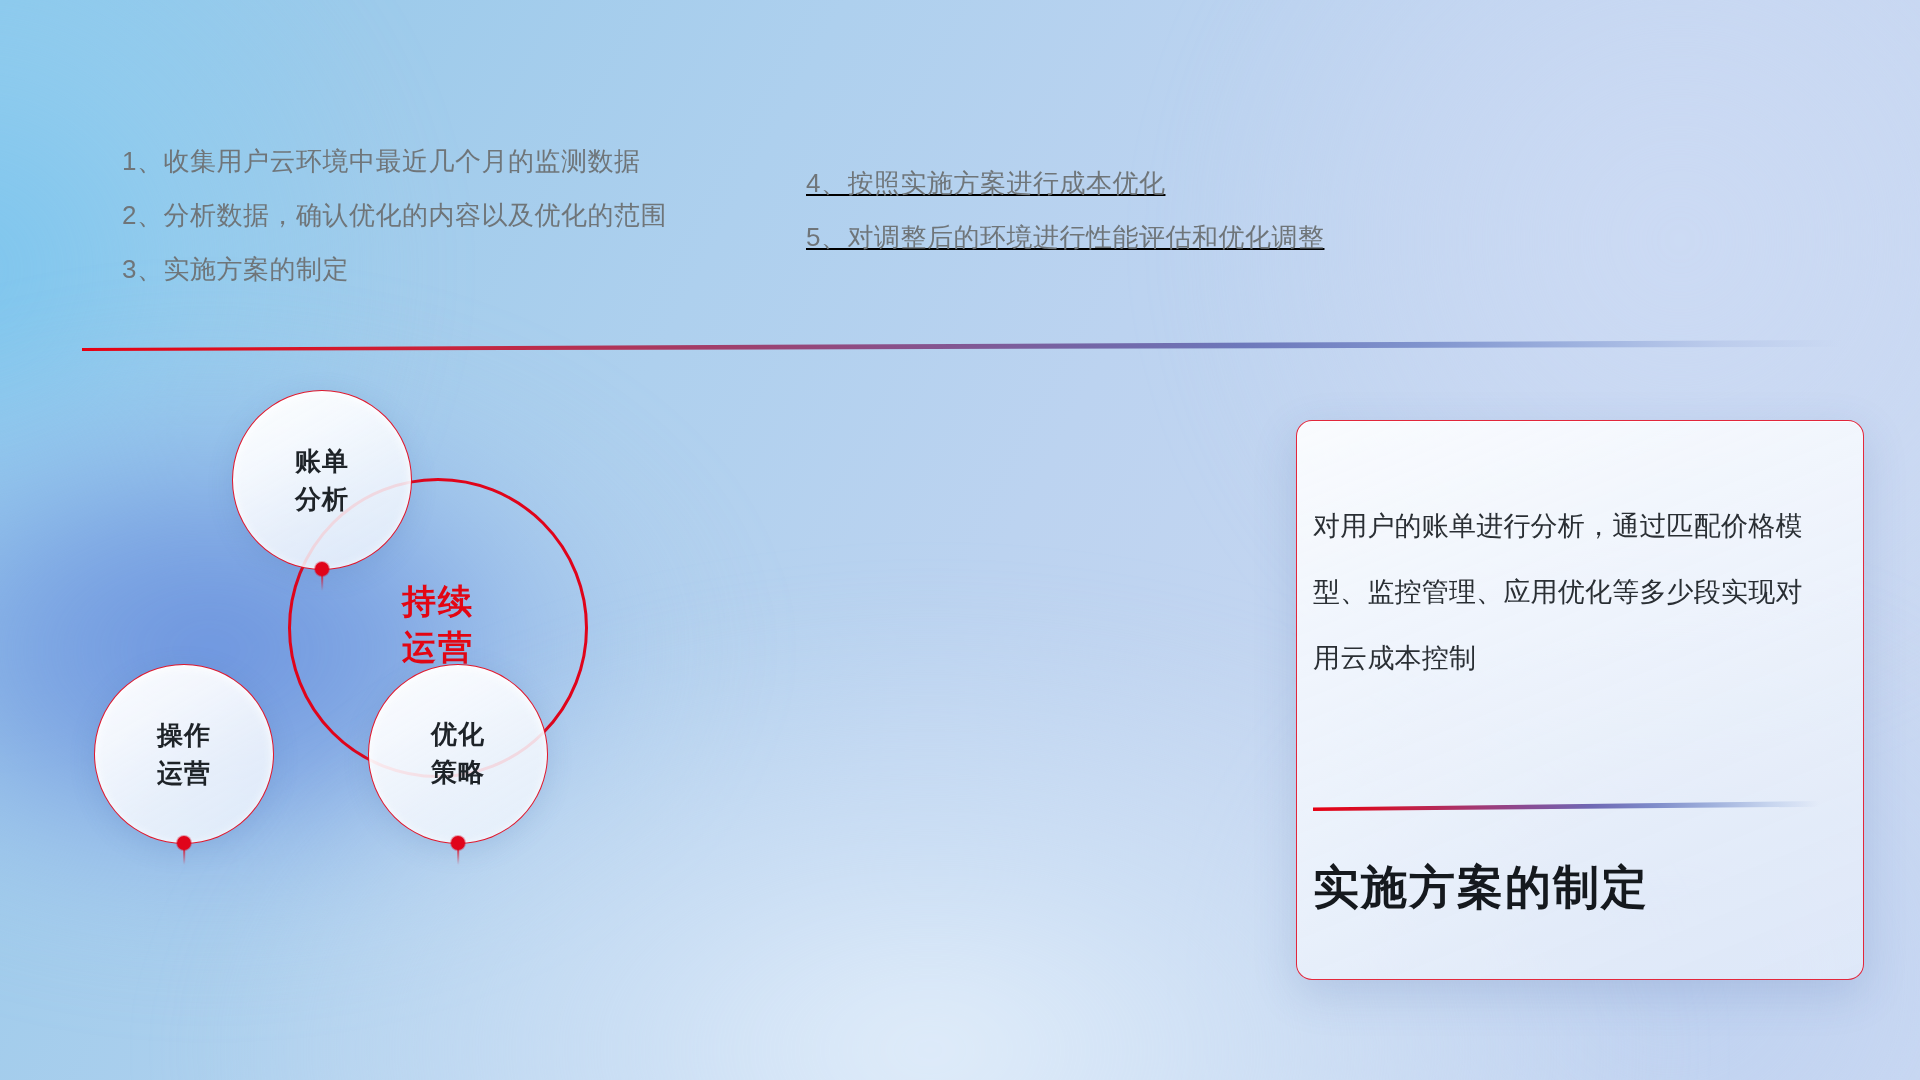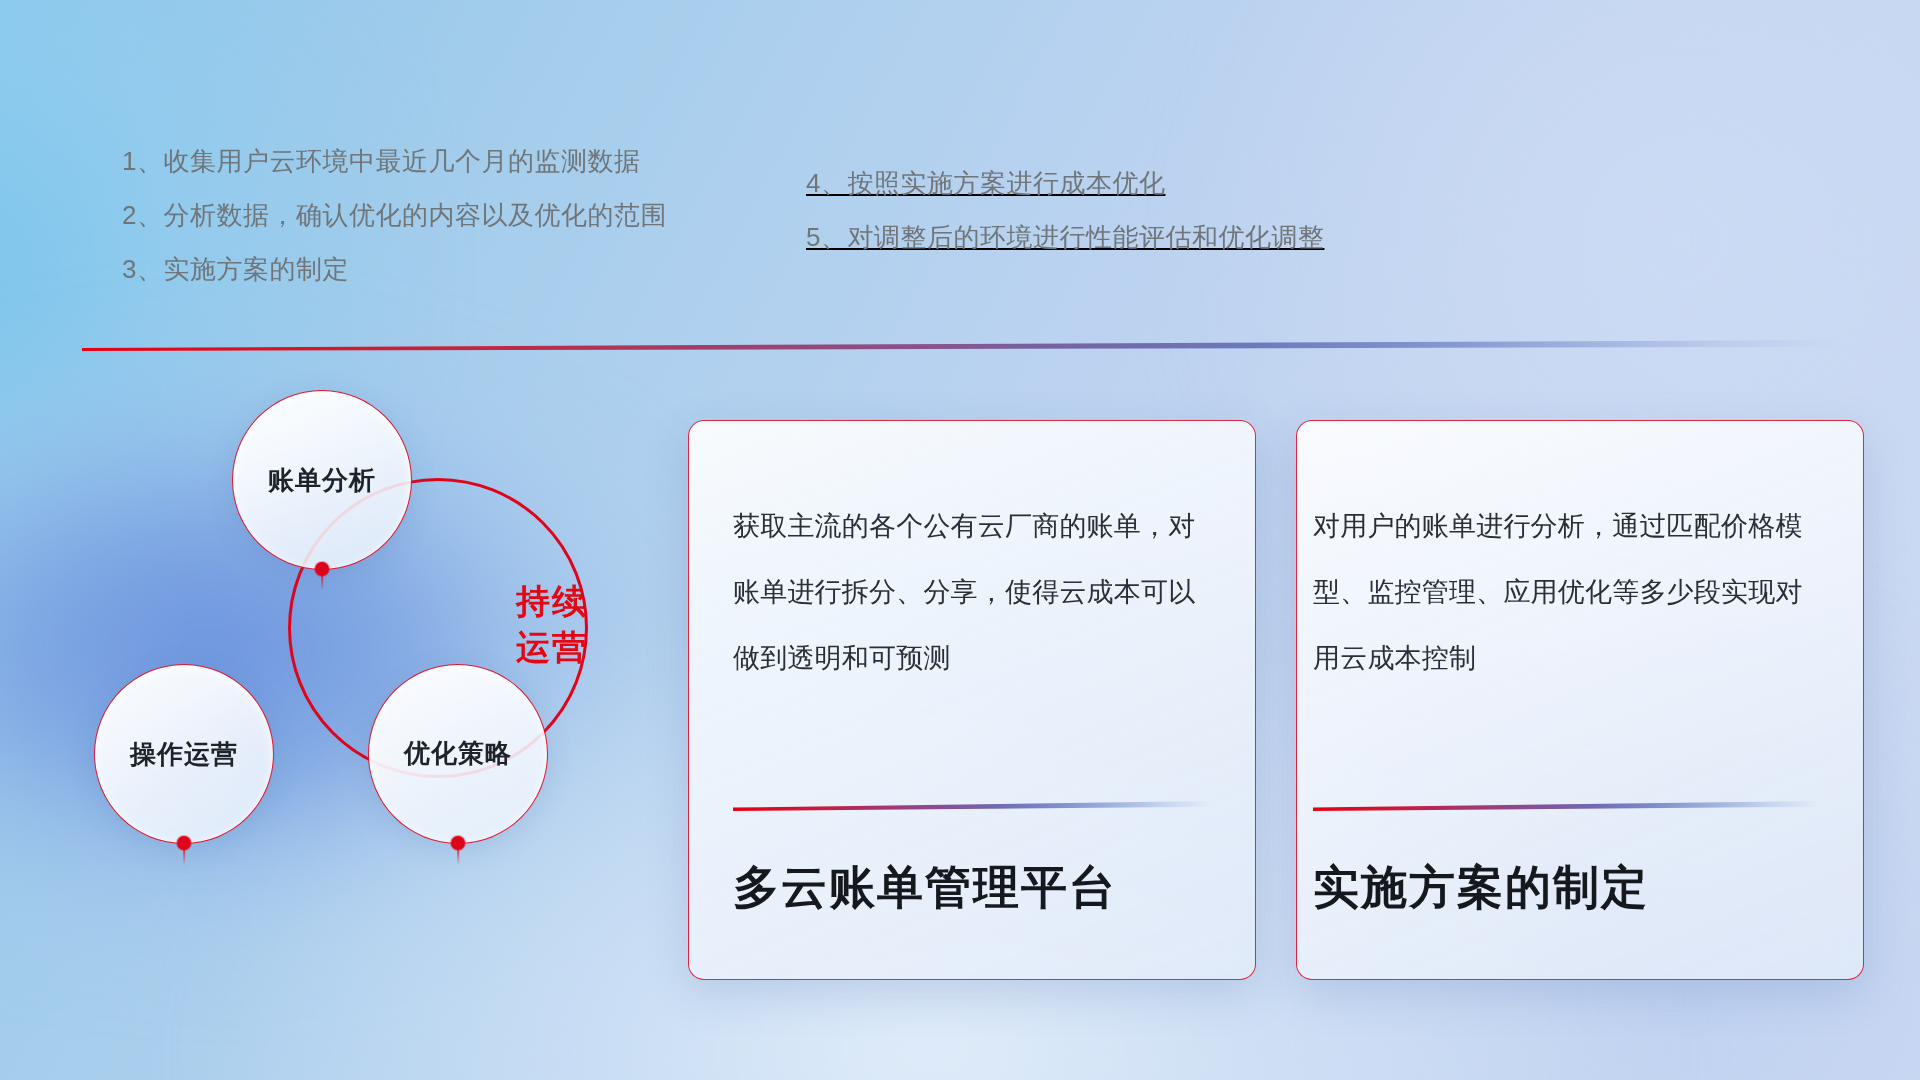--- a/index.html
+++ b/index.html
@@ -110,21 +110,21 @@
     border:1.6px solid rgba(224,4,26,0.92);
     background:
       linear-gradient(150deg,
         rgba(255,255,255,0.97) 0%,
         rgba(252,253,255,0.93) 30%,
         rgba(243,247,253,0.88) 62%,
         rgba(234,242,252,0.84) 100%);
     box-shadow:
       0 6px 26px rgba(74,110,170,0.17),
       inset 0 2px 10px rgba(255,255,255,0.95);
-    display:flex; flex-direction:row;
+    display:flex; flex-direction:column;
     align-items:center; justify-content:center;
   }
   .bubble-top    { left:136px; top:-2px;   width:180px; height:180px; }
   .bubble-left   { left:-2px;  top:272px;  width:180px; height:180px; }
   .bubble-right  { left:272px; top:272px;  width:180px; height:180px;font-family:Liberation Serif, serif; }
   .bubble span {
     font-size:26px; font-weight:700; color:#1e2328;
     line-height:38px; letter-spacing:1px;
   }
   .dot {
@@ -135,21 +135,21 @@
   .dot::after {
     content:""; position:absolute; left:50%; top:13px;
     width:1.6px; height:16px; transform:translateX(-50%);
     background:linear-gradient(180deg, rgba(224,4,26,0.80), rgba(224,4,26,0));
   }
   .dot-top   { left:219px; top:170px; }
   .dot-left  { left:81px;  top:444px; }
   .dot-right { left:355px; top:444px; }
   .venn-center {
     position:absolute; left:192px; top:186px; width:300px;
-    text-align:right;
+    text-align:center;
     font-size:34px; font-weight:700; color:#e30613;
     line-height:46px; letter-spacing:2px;
   }
 
   
   .card {
     position:absolute; top:384px; width:568px; height:560px;
     border-radius:16px;
     border:1.4px solid rgba(224,4,26,0.85);
     background:
@@ -249,27 +249,20 @@
     <div class="bubble bubble-right">
       <span>优化</span>
       <span>策略</span>
     </div>
 
     <div class="dot dot-top"></div>
     <div class="dot dot-left"></div>
     <div class="dot dot-right"></div>
   </div>
 
-  <div class="card card-a">
-    <div class="card-body">获取主流的各个公有云厂商的账单，对账单进行拆分、分享，使得云成本可以做到透明和可预测</div>
-    <div class="card-rule">
-        <i></i>
-      </div>
-    <div class="card-title">多云账单管理平台</div>
-  </div>
 
   <div class="card card-b">
     <div class="card-body">对用户的账单进行分析，通过匹配价格模型、监控管理、应用优化等多少段实现对用云成本控制</div>
     <div class="card-rule">
         <i></i>
       </div>
     <div class="card-title">实施方案的制定</div>
   </div>
 
 </div>

